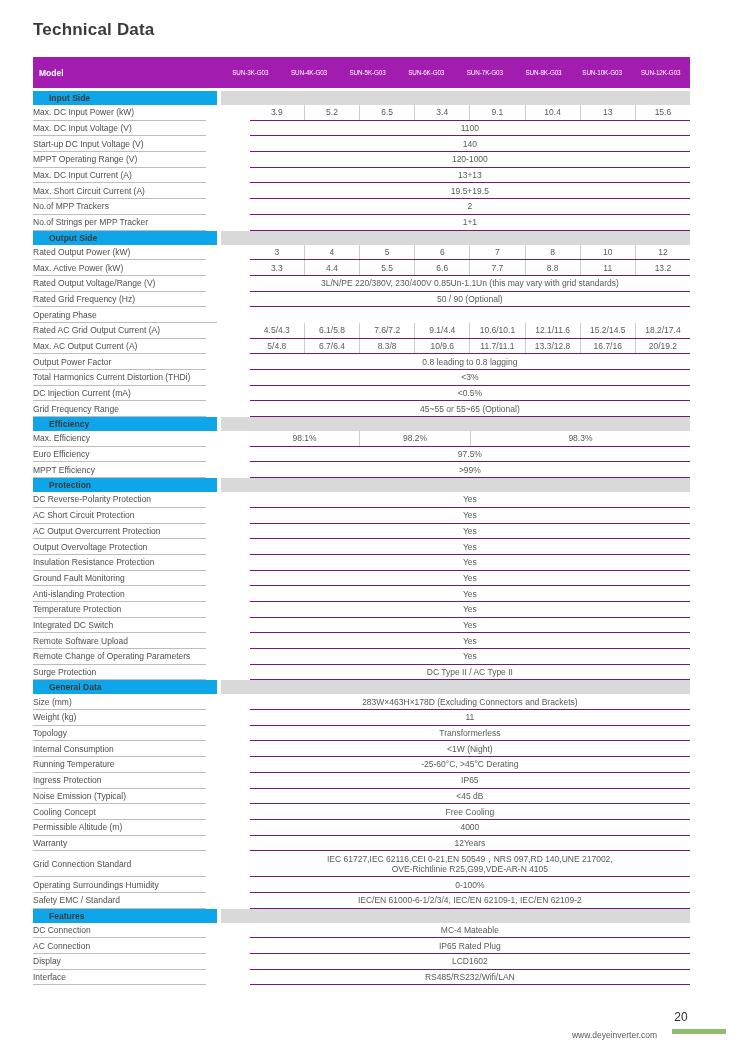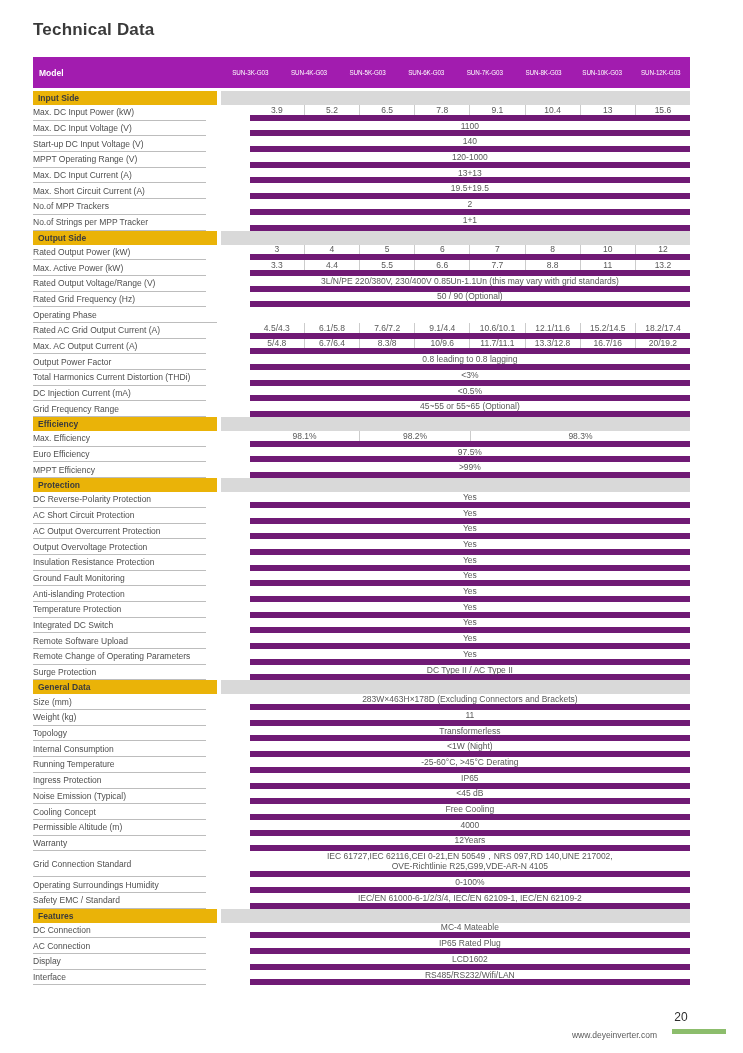--- a/index.html
+++ b/index.html
@@ -14,33 +14,33 @@
   }
   .spec-table{position:absolute;left:33px;top:57px;width:657px;}
   
   .model-header{display:flex;align-items:center;height:31px;background:#a21caf;margin-bottom:3px;}
   .model-label{width:188px;padding-left:6px;box-sizing:border-box;color:#ffffff;font-weight:bold;font-size:8.5px;}
   .model-cols{flex:1;display:flex;height:100%;align-items:center;}
   .model-col{flex:1;text-align:center;color:#ffffff;font-size:6.3px;letter-spacing:-.1px;}
   
   .sec-header{display:flex;height:14px;}
   .sec-left{
-    width:184px;background:#eab308;display:flex;align-items:center;
-    padding-left:5px;box-sizing:border-box;font-size:8.5px;font-weight:bold;color:#3c3c3c;
+    width:184px;background:#0ea5e9;display:flex;align-items:center;
+    padding-left:16px;box-sizing:border-box;font-size:8.5px;font-weight:bold;color:#3c3c3c;
   }
   .sec-right{flex:1;margin-left:4px;background:#d9d9d9;}
   
   .row{display:flex;height:15.7px;font-size:8.5px;gap:40px;}
   .row.tall{height:26px;}
   .row-label{
     width:184px;border-bottom:1px solid #bdbdbd;box-sizing:border-box;
     display:flex;align-items:center;color:#4e4e4e;
   }
   .row-vals{
-    width:469px;margin-left:4px;border-bottom:6px solid #701a75;box-sizing:border-box;
+    width:469px;margin-left:4px;border-bottom:1px solid #701a75;box-sizing:border-box;
     display:flex;color:#585858;
   }
   .cell{
     flex:1;display:flex;align-items:center;justify-content:center;
     text-align:center;white-space:pre-line;line-height:1.18;box-sizing:border-box;
   }
   .cell.div{border-right:1px solid #cccccc;}
   
   .footer-site{position:absolute;top:1030px;right:86px;font-size:8.5px;color:#5a5a5a;text-decoration:none;}
   .page-num{position:absolute;top:1010px;right:35px;width:54px;text-align:center;font-size:12px;color:#2d2d2d;}
@@ -69,21 +69,21 @@
       <div class="sec-header">
         <div class="sec-left">Input Side</div>
         <div class="sec-right"></div>
       </div>
       <div class="row">
         <div class="row-label">Max. DC Input Power (kW)</div>
         <div class="row-vals">
           <div class="cell div">3.9</div>
           <div class="cell div">5.2</div>
           <div class="cell div">6.5</div>
-          <div class="cell div">7.8</div>
+          <div class="cell div">3.4</div>
           <div class="cell div">9.1</div>
           <div class="cell div">10.4</div>
           <div class="cell div">13</div>
           <div class="cell">15.6</div>
         </div>
       </div>
       <div class="row">
         <div class="row-label">Max. DC Input Voltage (V)</div>
         <div class="row-vals">
           <div class="cell">1100</div>

